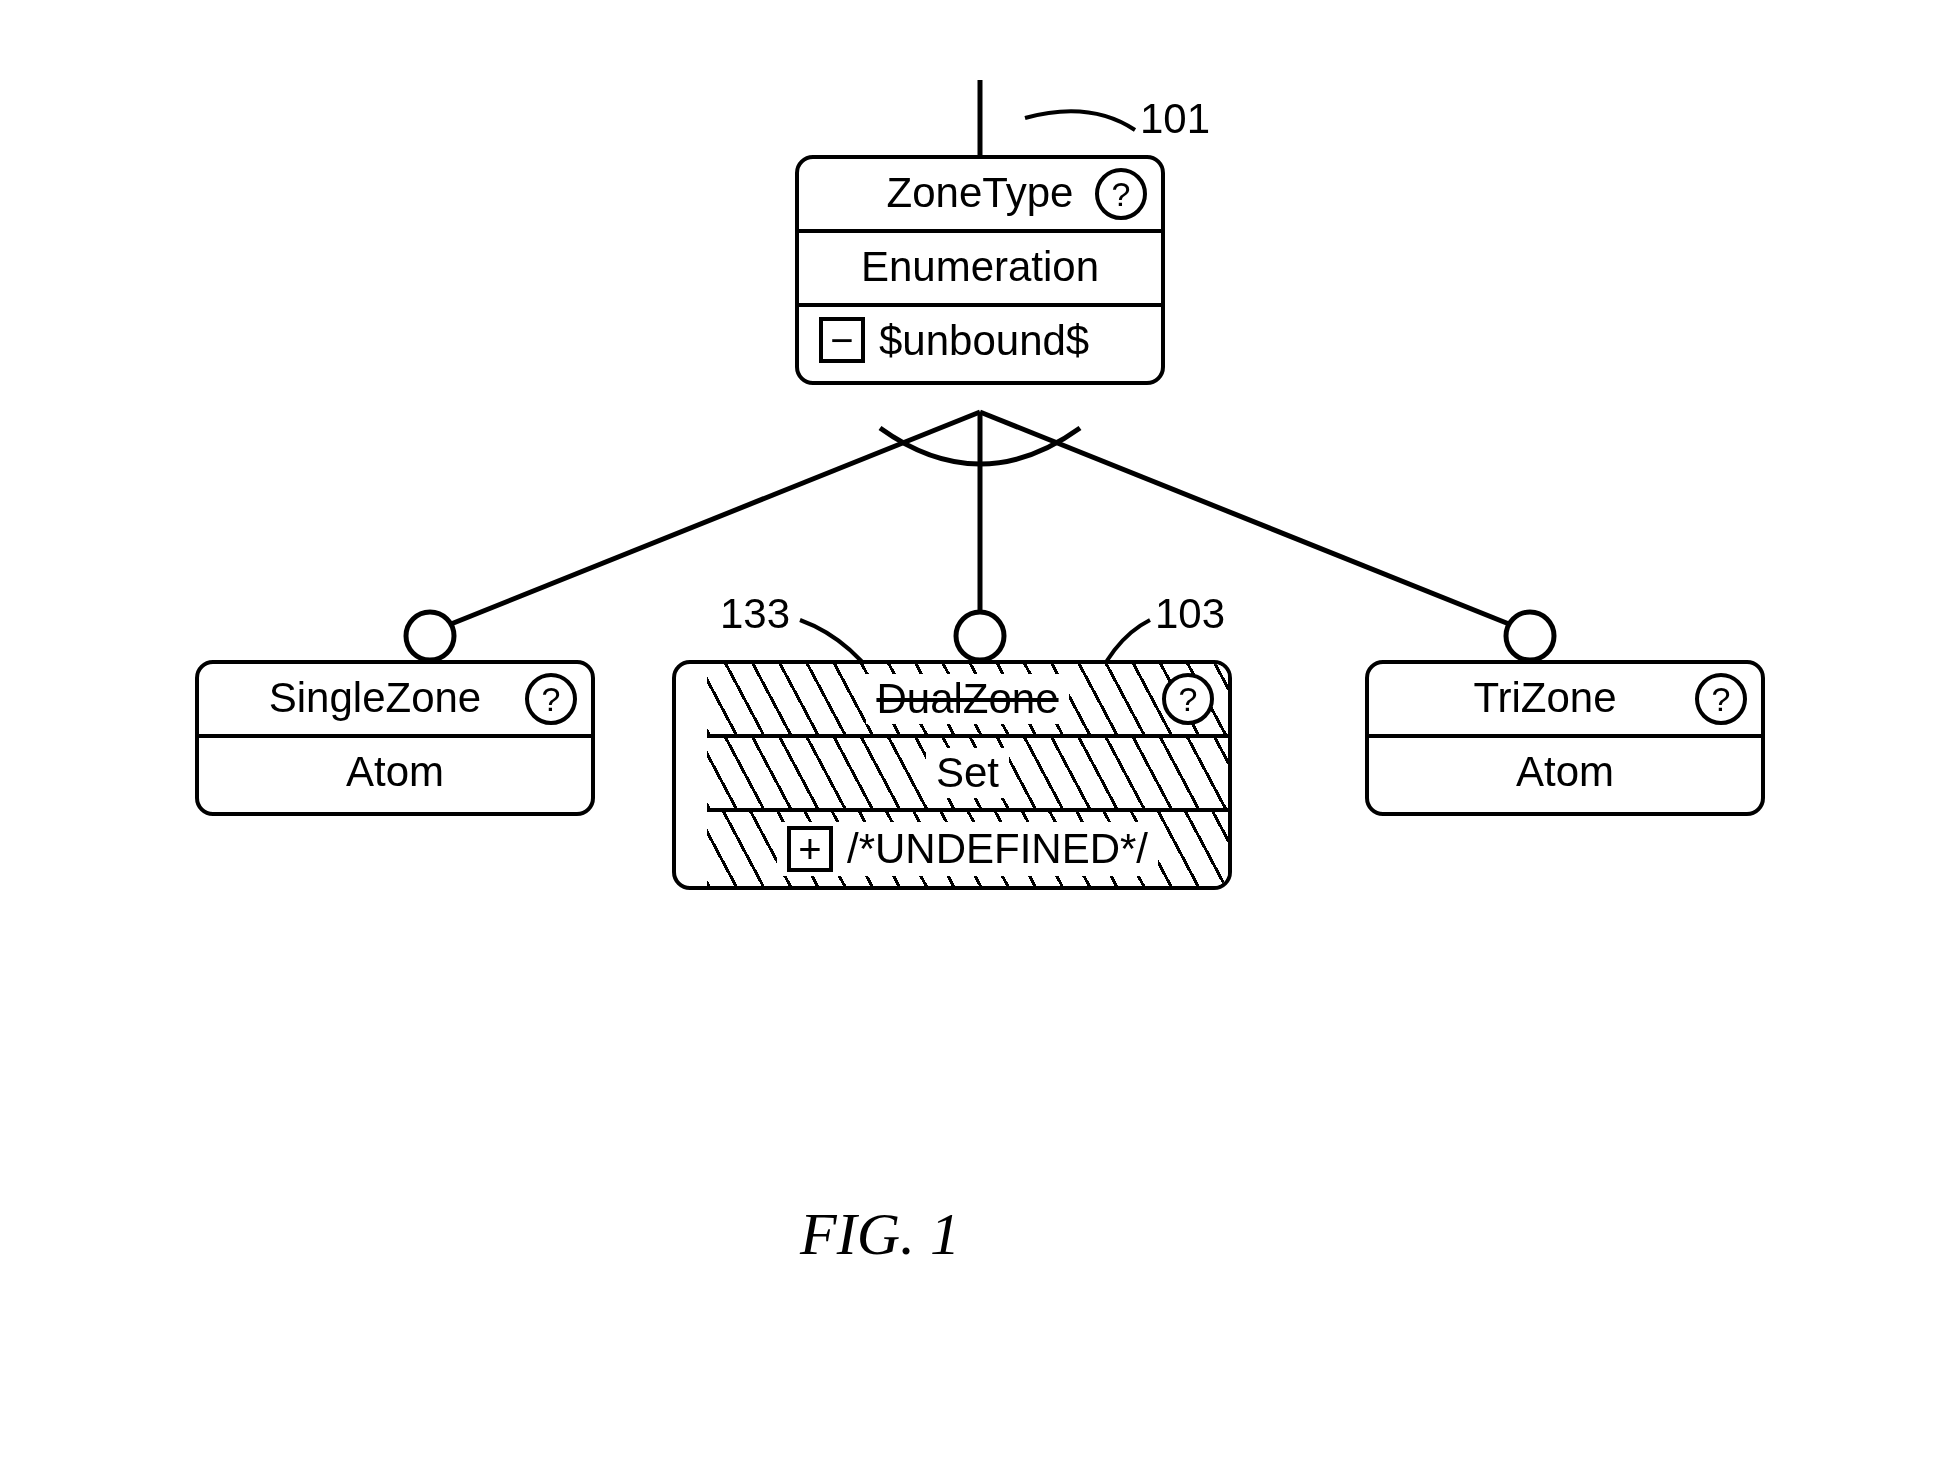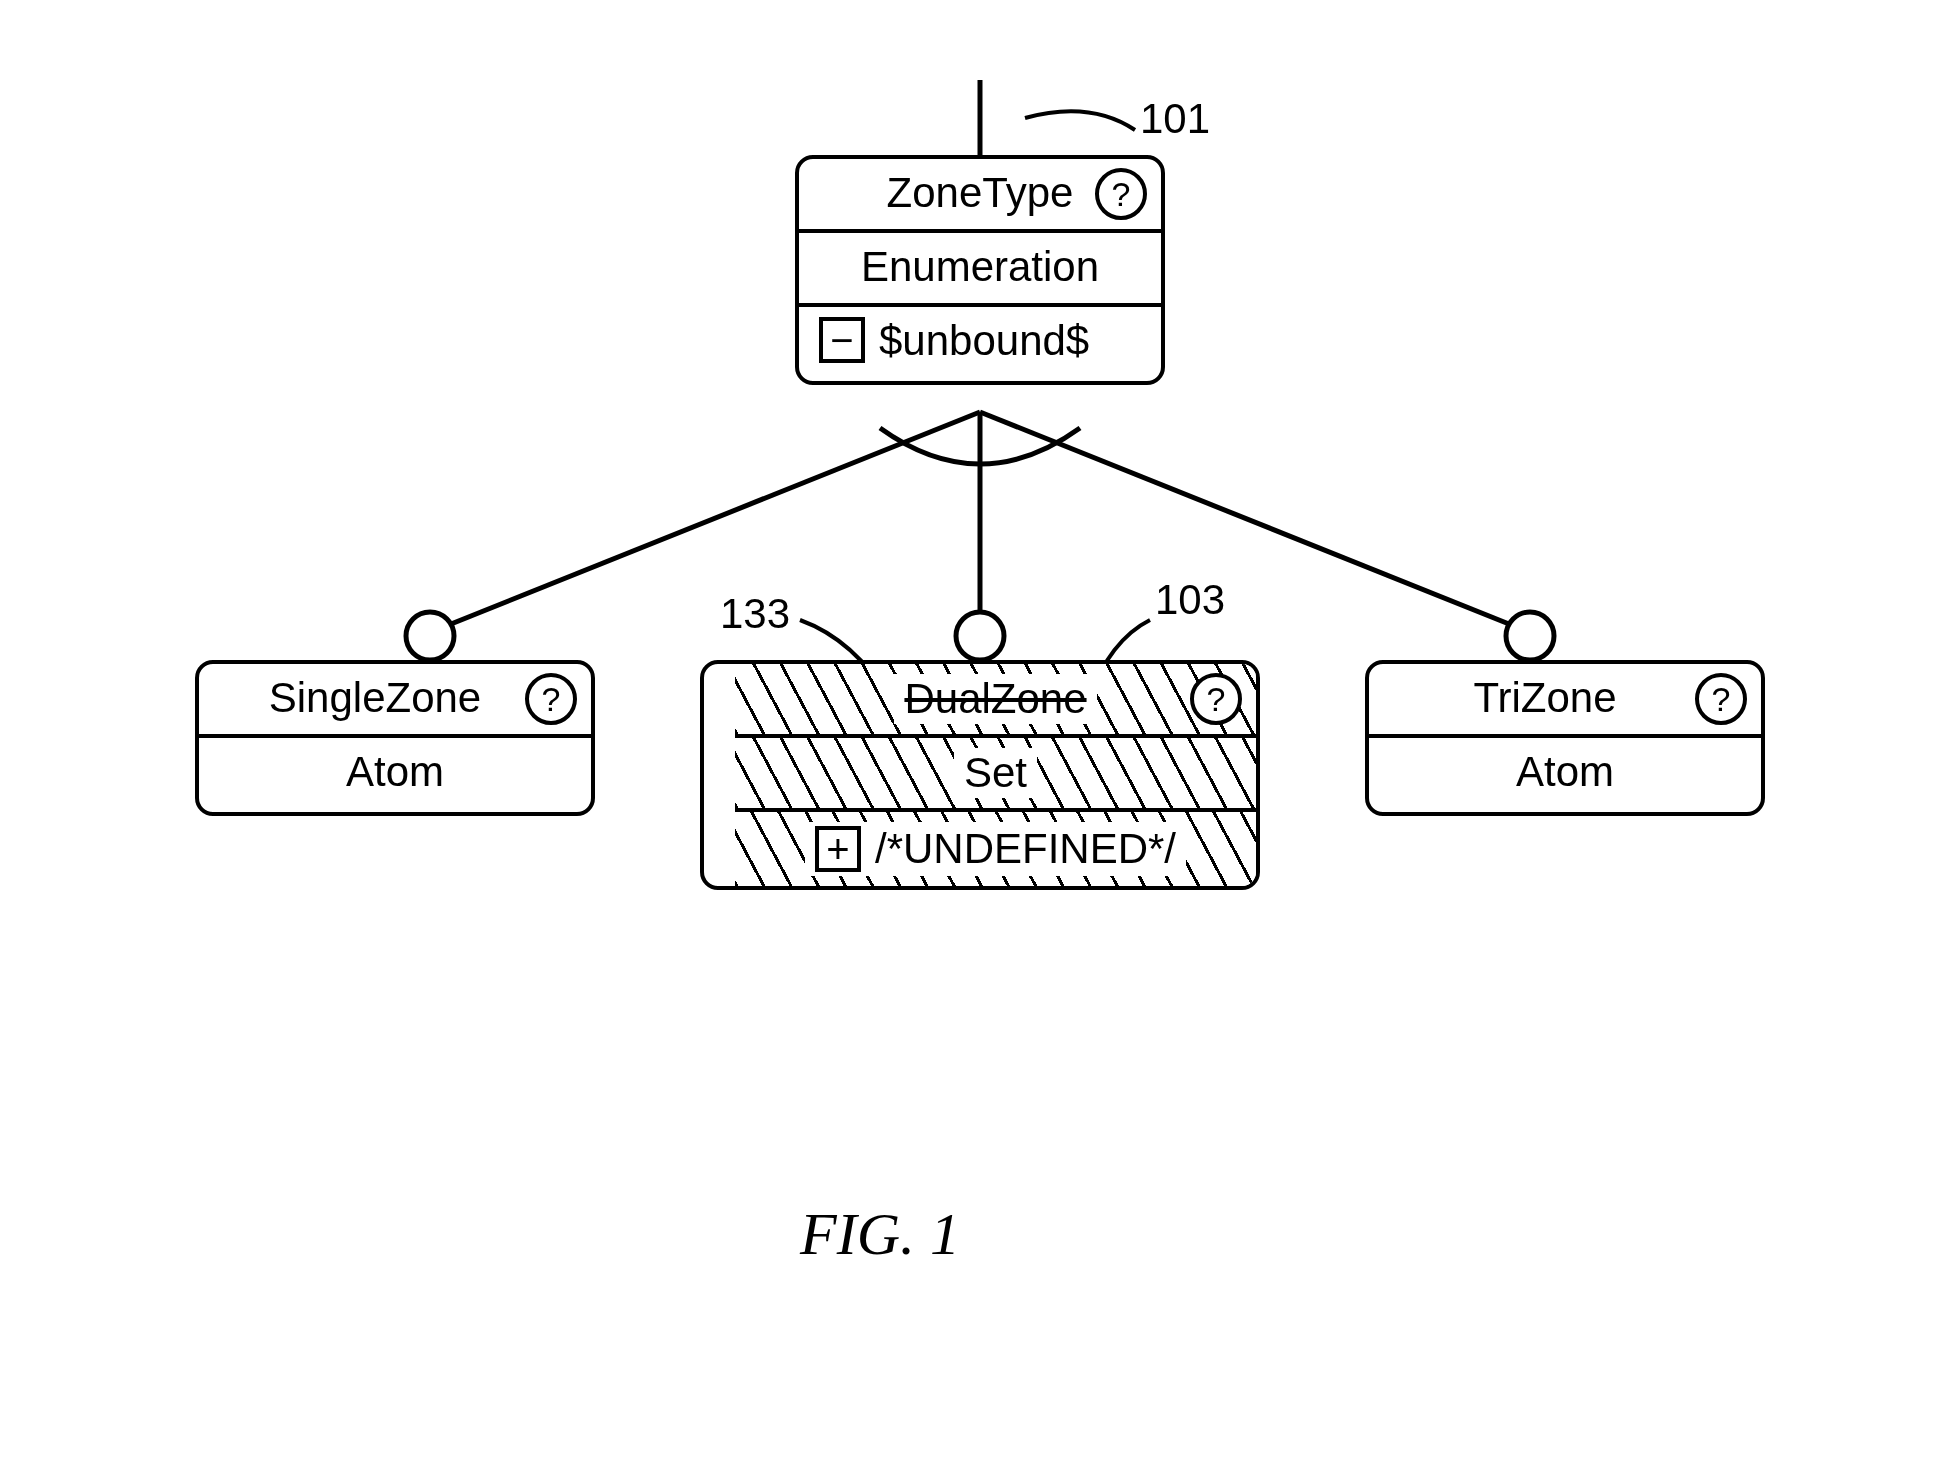--- a/index.html
+++ b/index.html
@@ -112,21 +112,21 @@
 
     <path d="M 1025 118 Q 1090 100 1135 130" fill="none" stroke="#000" stroke-width="4"></path>
 
     <path d="M 800 620 Q 855 640 890 700" fill="none" stroke="#000" stroke-width="4"></path>
 
     <path d="M 1150 620 Q 1110 640 1088 700" fill="none" stroke="#000" stroke-width="4"></path>
   </svg>
 
   <div class="ref" style="left:1140px; top:95px;">101</div>
   <div class="ref" style="left:720px; top:590px;">133</div>
-  <div class="ref" style="left:1155px; top:576px;">103</div>
+  <div class="ref" style="left:1155px; top:590px;">103</div>
 
   <div class="node" style="left:795px; top:155px; width:370px;">
     <div class="row">
       <span class="title-text">ZoneType</span>
       <span class="q-badge">?</span>
     </div>
     <div class="row">
       <span>Enumeration</span>
     </div>
     <div class="row left">
@@ -138,21 +138,21 @@
   <div class="node" style="left:195px; top:660px; width:400px;">
     <div class="row">
       <span class="title-text" style="margin-right:40px;">SingleZone</span>
       <span class="q-badge">?</span>
     </div>
     <div class="row">
       <span>Atom</span>
     </div>
   </div>
 
-  <div class="node" style="left:700px; top:660px; width:560px;padding-left:31px;">
+  <div class="node" style="left:672px; top:660px; width:560px;padding-left:31px;">
     <div class="row hatched">
       <span class="textbg">
         <span class="title-text strike">DualZone</span>
       </span>
       <span class="q-badge">?</span>
     </div>
     <div class="row hatched">
       <span class="textbg">
         <span>Set</span>
       </span>

